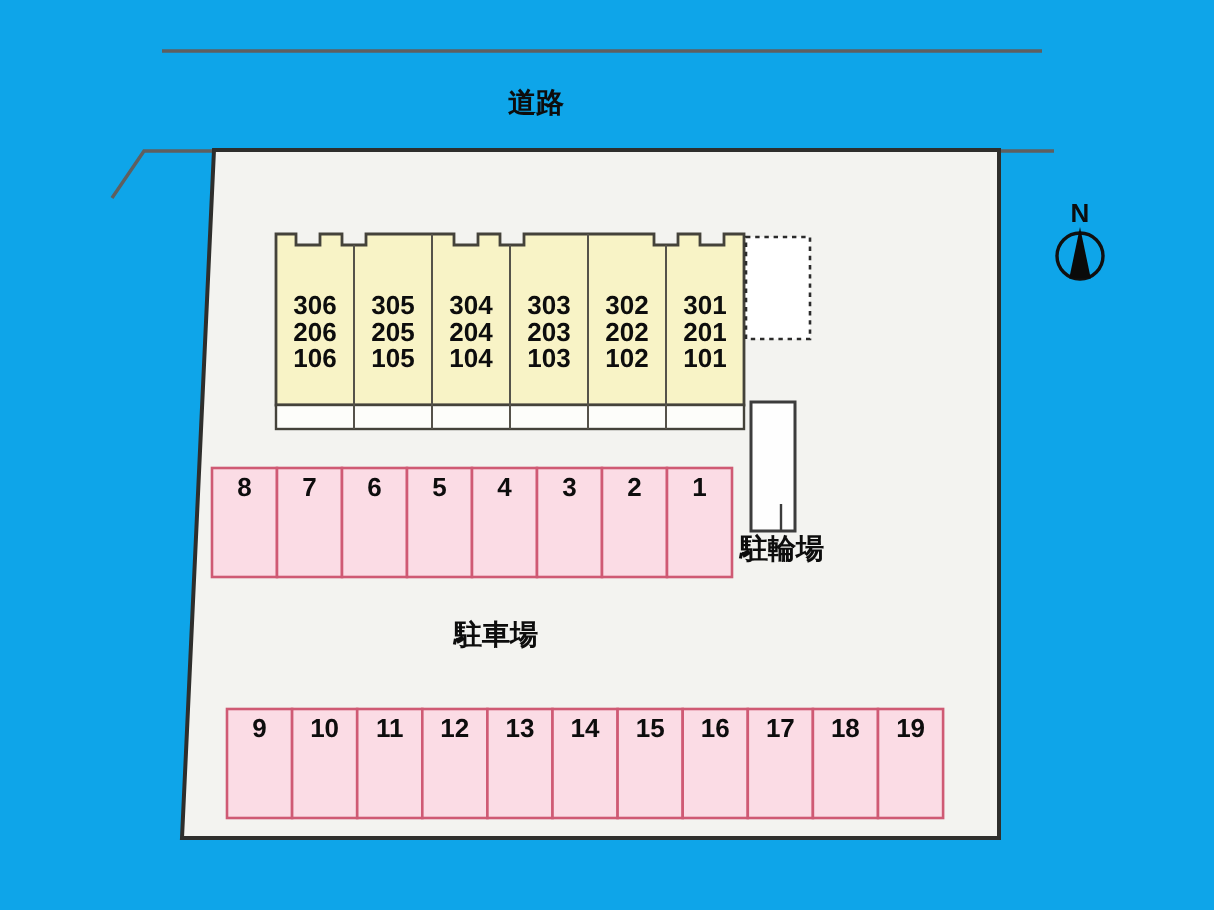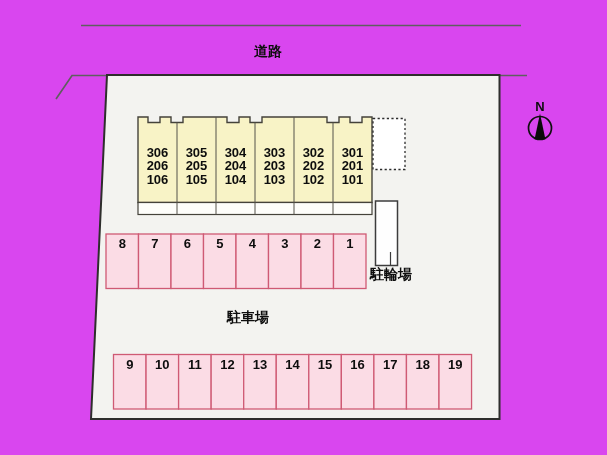--- a/index.html
+++ b/index.html
@@ -1,17 +1,17 @@
 <!DOCTYPE html>
 <html><head>
 <meta charset="utf-8">
 <style>
   html,body{margin:0;padding:0;background:#ffffff;}
   #canvas{
-    position:relative;width:607px;height:455px;background:#d946ef;overflow:hidden;
+    position:relative;width:607px;height:455px;background:#0ea5e9;overflow:hidden;
     font-family:"Liberation Sans", sans-serif;
   }
   svg text{
     font-family:"Liberation Sans", sans-serif;
     font-weight:bold;
     fill:#0d0d0d;
   }
   .cjk{font-size:14px;}
   .num{font-size:13px;}
 </style>

